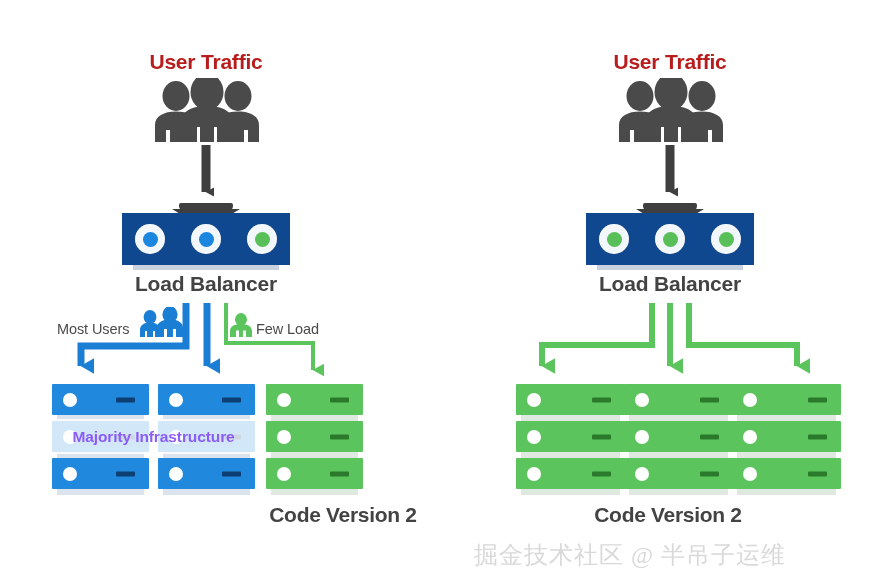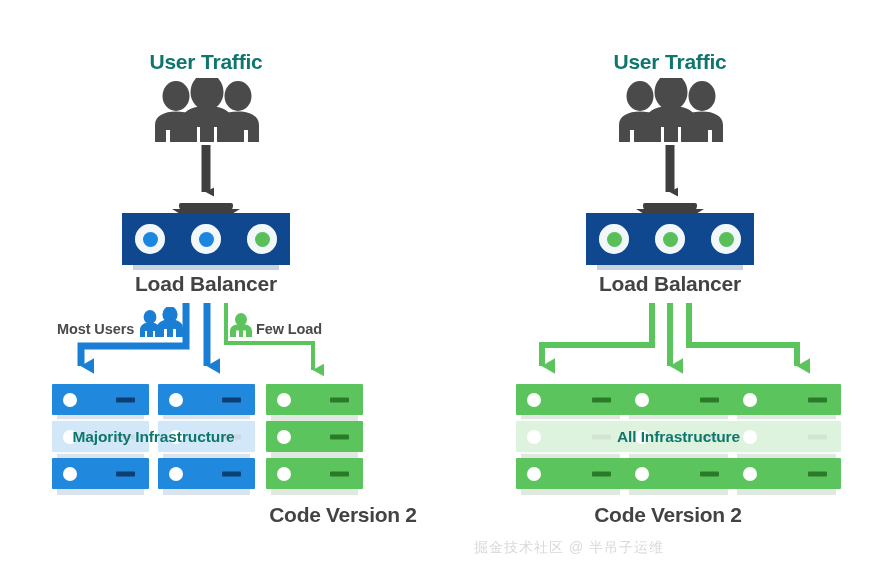--- a/index.html
+++ b/index.html
@@ -9,36 +9,36 @@
     -webkit-font-smoothing:antialiased;
   }
   #stage{position:absolute;left:0;top:0;width:880px;height:583px;background:#fff;}
 
   
   .abs{position:absolute;}
 
   
   .hdr{
     position:absolute;text-align:center;
-    font-size:21px;font-weight:700;color:#0f766e;
+    font-size:21px;font-weight:700;color:#b91c1c;
     letter-spacing:-0.2px;white-space:nowrap;
   }
   .lb-label{
     position:absolute;text-align:center;
     font-size:21px;font-weight:700;color:#434343;
     letter-spacing:-0.2px;white-space:nowrap;
   }
   .cv-label{
     position:absolute;text-align:center;
     font-size:21px;font-weight:700;color:#434343;
     letter-spacing:-0.3px;white-space:nowrap;
   }
   .small-label{
     position:absolute;
-    font-size:14.5px;font-weight:700;color:#4a4a4a;
+    font-size:14.5px;font-weight:400;color:#4a4a4a;
     white-space:nowrap;letter-spacing:-0.1px;
   }
 
   
   .people{position:absolute;}
 
   
   .lb-box{
     position:absolute;background:#10488f;
     display:flex;align-items:center;justify-content:space-around;
@@ -73,31 +73,31 @@
   .srv-sh{position:absolute;height:6px;}
   .srv-sh.blue{background:#dbe4ec;}
   .srv-sh.green{background:#dfe9df;}
 
   
   .band{
     position:absolute;background:rgba(255,255,255,0.80);
     display:flex;align-items:center;justify-content:center;
   }
   .band span{
-    font-size:15.5px;font-weight:600;color:#0f766e;letter-spacing:-0.1px;
+    font-size:15.5px;font-weight:600;color:#8b5cf6;letter-spacing:-0.1px;
     white-space:nowrap;
   }
 
   
   .conn{position:absolute;left:0;top:0;width:880px;height:583px;pointer-events:none;}
 
   
   .watermark{
-    position:absolute;font-size:14px;color:#d9d9d9;white-space:nowrap;
-    font-family:Liberation Sans, sans-serif;
+    position:absolute;font-size:24px;color:#d9d9d9;white-space:nowrap;
+    font-family:Liberation Serif, serif;
     text-shadow:0 1px 0 #ffffff;letter-spacing:1px;
   }
 </style>
 </head>
 <body>
 
 <div id="stage">
 
   <svg class="conn" viewBox="0 0 880 583">
     <defs>
@@ -319,21 +319,18 @@
     <span class="dot"></span>
     <span class="dash"></span>
     </div>
   <div class="srv-sh green" style="left:737px;top:452px;width:99px;"></div>
   <div class="srv green" style="left:732px;top:458px;width:109px;">
     <span class="dot"></span>
     <span class="dash"></span>
     </div>
   <div class="srv-sh green" style="left:737px;top:489px;width:99px;"></div>
 
-  <div class="band" style="left:516px;top:419px;width:325px;height:35px;">
-    <span>All Infrastructure</span>
-  </div>
 
   <div class="cv-label" style="left:578px;top:503px;width:180px;">Code Version 2</div>
 
   <div class="watermark" style="left:474px;top:539px;">掘金技术社区 @ 半吊子运维</div>
 
 </div>
 
 </body></html>

